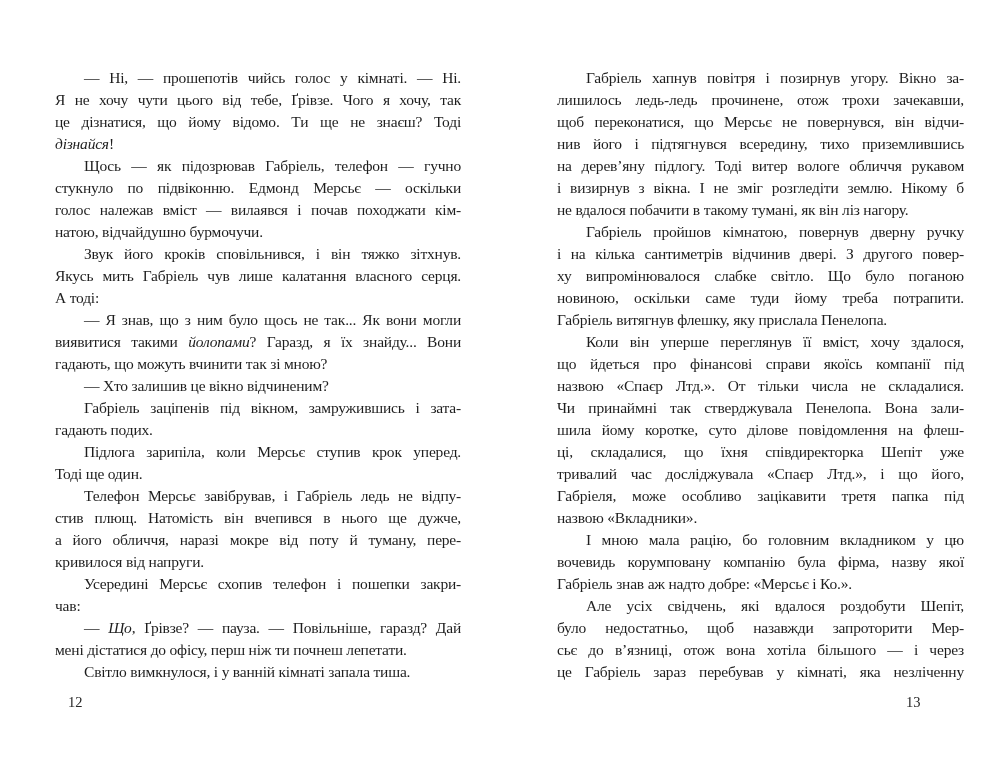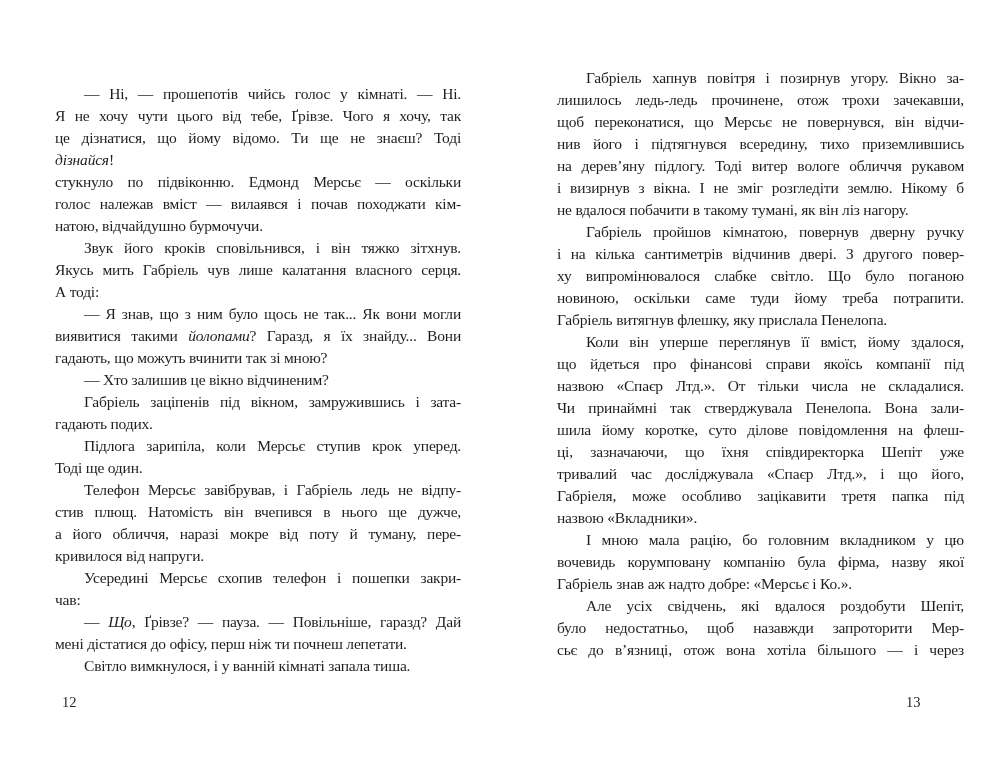--- a/index.html
+++ b/index.html
@@ -8,58 +8,59 @@
     background: #ffffff;
     position: relative;
     font-family: "Liberation Serif", "DejaVu Serif", serif;
     color: #1e1e1e;
     overflow: hidden;
   }
   .page { position: absolute; top: 0; height: 762px; }
   .page.left  { left: 0;   width: 495px; }
   .page.right { left: 495px; width: 496px; }
   .text-block { position: absolute; top: 67px; }
-  .page.left  .text-block { left: 55px;  width: 406px; margin-top: 16px; }
+  .page.left  .text-block { left: 55px;  width: 406px; }
   .page.right .text-block { left: 62px;  width: 407px; } 
   .para { margin: 0; padding: 0; }
   .line {
     font-size: 15.5px;
     line-height: 22px;
     letter-spacing: -0.2px;
     text-align: justify;
     text-align-last: justify;
     white-space: nowrap;
   }
   .line.first { text-indent: 29px; }
   .line.last  { text-align-last: left; }
   .line.cont  { text-align-last: justify; }
   .seg-it { font-style: italic; }
   .folio {
     position: absolute;
     font-size: 14.5px;
     line-height: 1;
     color: #262626;
   }
-  .folio.left-folio  { left: 62px;  top: 695px; }
+  .folio.left-folio  { left: 68px;  top: 695px; }
   .folio.right-folio { left: 411px; top: 695px; text-align: center; } 
 </style>
 </head>
 <body>
 
 <div class="spread">
 
   <div class="page left">
     <div class="text-block">
         <div class="para">
           <div class="line first"><span>— Ні, — прошепотів чийсь голос у кімнаті. — Ні.</span></div>
           <div class="line"><span>Я не хочу чути цього від тебе, Ґрівзе. Чого я хочу, так</span></div>
           <div class="line"><span>це дізнатися, що йому відомо. Ти ще не знаєш? Тоді</span></div>
           <div class="line last"><span class="seg-it">дізнайся</span><span>!</span></div>
         </div>
         <div class="para">
+          <div class="line first"><span>Щось — як підозрював Габріель, телефон — гучно</span></div>
           <div class="line"><span>стукнуло по підвіконню. Едмонд Мерсьє — оскільки</span></div>
           <div class="line"><span>голос належав вміст — вилаявся і почав походжати кім-</span></div>
           <div class="line last"><span>натою, відчайдушно бурмочучи.</span></div>
         </div>
         <div class="para">
           <div class="line first"><span>Звук його кроків сповільнився, і він тяжко зітхнув.</span></div>
           <div class="line"><span>Якусь мить Габріель чув лише калатання власного серця.</span></div>
           <div class="line last"><span>А тоді:</span></div>
         </div>
         <div class="para">
@@ -111,37 +112,38 @@
           <div class="line last"><span>не вдалося побачити в такому тумані, як він ліз нагору.</span></div>
         </div>
         <div class="para">
           <div class="line first"><span>Габріель пройшов кімнатою, повернув дверну ручку</span></div>
           <div class="line"><span>і на кілька сантиметрів відчинив двері. З другого повер-</span></div>
           <div class="line"><span>ху випромінювалося слабке світло. Що було поганою</span></div>
           <div class="line"><span>новиною, оскільки саме туди йому треба потрапити.</span></div>
           <div class="line last"><span>Габріель витягнув флешку, яку прислала Пенелопа.</span></div>
         </div>
         <div class="para">
-          <div class="line first"><span>Коли він уперше переглянув її вміст, йому здалося,</span></div>
+          <div class="line first"><span>Коли він уперше переглянув її вміст, хочу здалося,</span></div>
           <div class="line"><span>що йдеться про фінансові справи якоїсь компанії під</span></div>
           <div class="line"><span>назвою «Спаєр Лтд.». От тільки числа не складалися.</span></div>
           <div class="line"><span>Чи принаймні так стверджувала Пенелопа. Вона зали-</span></div>
           <div class="line"><span>шила йому коротке, суто ділове повідомлення на флеш-</span></div>
-          <div class="line"><span>ці, зазначаючи, що їхня співдиректорка Шепіт уже</span></div>
+          <div class="line"><span>ці, складалися, що їхня співдиректорка Шепіт уже</span></div>
           <div class="line"><span>тривалий час досліджувала «Спаєр Лтд.», і що його,</span></div>
           <div class="line"><span>Габріеля, може особливо зацікавити третя папка під</span></div>
           <div class="line last"><span>назвою «Вкладники».</span></div>
         </div>
         <div class="para">
           <div class="line first"><span>І мною мала рацію, бо головним вкладником у цю</span></div>
           <div class="line"><span>вочевидь корумповану компанію була фірма, назву якої</span></div>
           <div class="line last"><span>Габріель знав аж надто добре: «Мерсьє і Ко.».</span></div>
         </div>
         <div class="para">
           <div class="line first"><span>Але усіх свідчень, які вдалося роздобути Шепіт,</span></div>
           <div class="line"><span>було недостатньо, щоб назавжди запроторити Мер-</span></div>
           <div class="line"><span>сьє до в’язниці, отож вона хотіла більшого — і через</span></div>
+          <div class="line cont"><span>це Габріель зараз перебував у кімнаті, яка незліченну</span></div>
         </div>
       </div>
     <div class="folio right-folio">13</div>
   </div>
 
 </div>
 
 </body></html>

